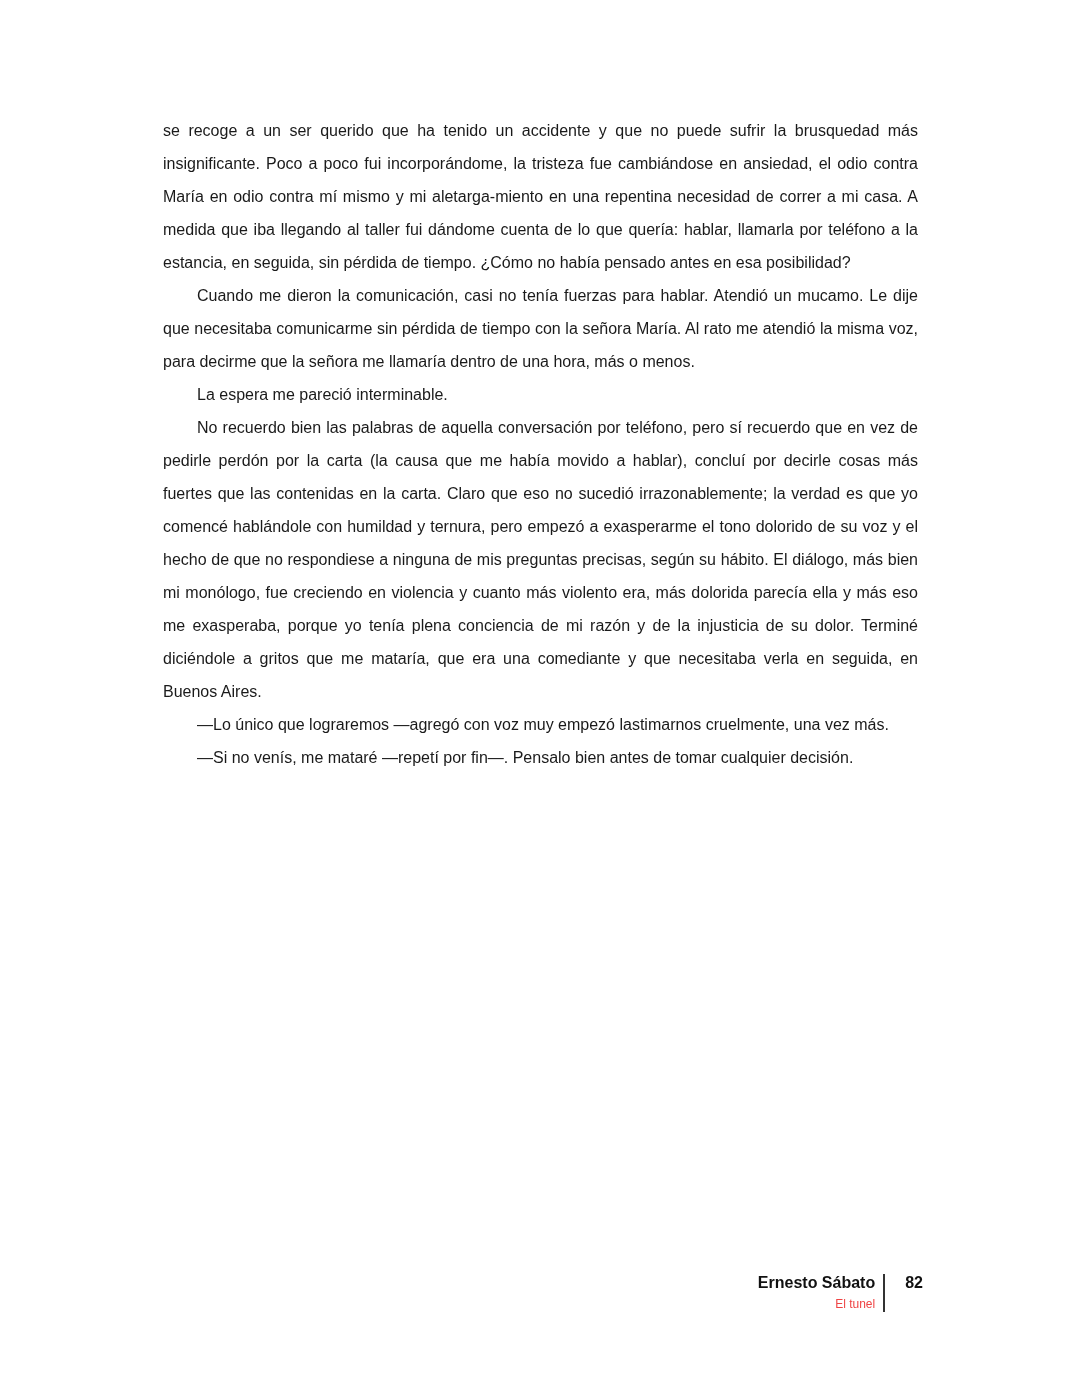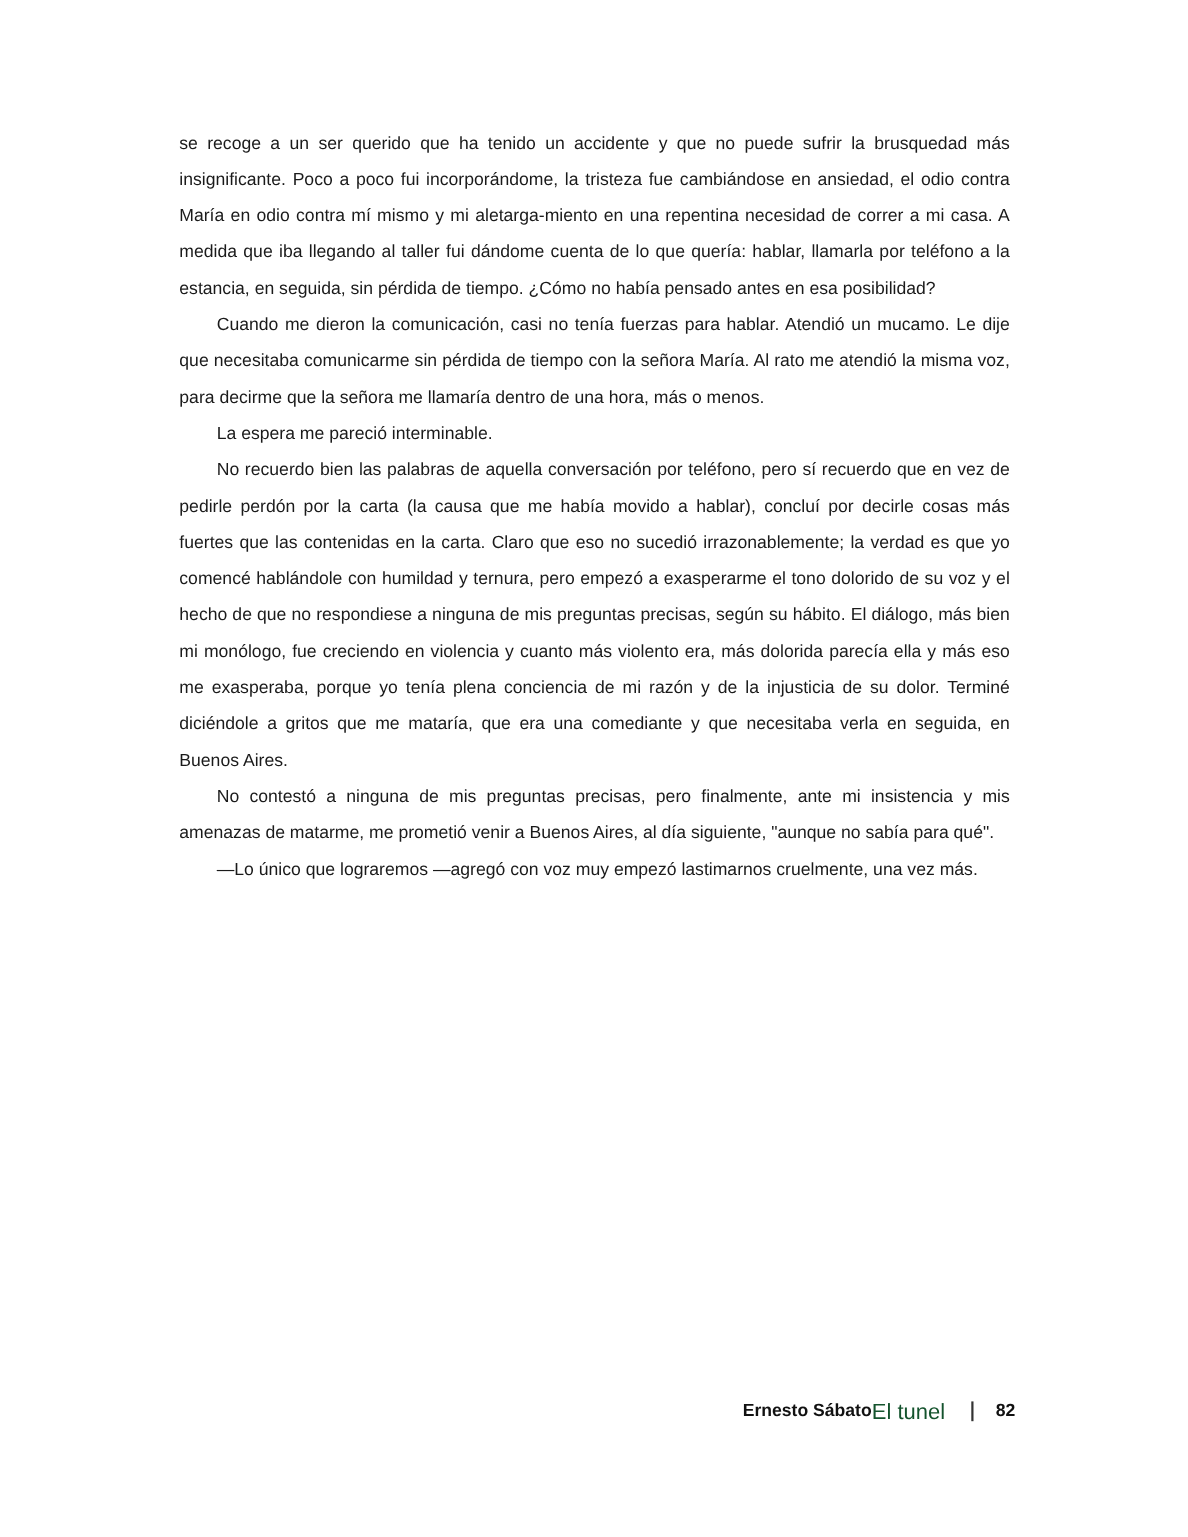--- a/index.html
+++ b/index.html
@@ -38,34 +38,34 @@
   }
   .footer {
     position: absolute;
     top: 1272px;
     right: 157px;
     display: flex;
     align-items: flex-start;
   }
   .footer-left-col {
     display: flex;
-    flex-direction: row;
+    flex-direction: column;
     align-items: flex-end;
-    padding-right: 24px;
+    padding-right: 8px;
   }
   .footer-author {
     font-size: 16px;
     font-weight: bold;
     line-height: 22px;
     color: #111111;
   }
   .footer-book {
-    font-size: 20px;
+    font-size: 12px;
     line-height: 20px;
-    color: #14532d;
+    color: #ef4444;
   }
   .footer-divider {
     width: 2px;
     align-self: stretch;
     background: #333333;
     margin-top: 2px;
     margin-bottom: 2px;
   }
   .footer-pagenum {
     font-size: 16px;
@@ -78,22 +78,22 @@
 </head>
 <body>
 
 <div class="page">
 
   <div class="text-body">
     <p class="para noindent">se recoge a un ser querido que ha tenido un accidente y que no puede sufrir la brusquedad más insignificante. Poco a poco fui incorporándome, la tristeza fue cambiándose en ansiedad, el odio contra María en odio contra mí mismo y mi aletarga-miento en una repentina necesidad de correr a mi casa. A medida que iba llegando al taller fui dándome cuenta de lo que quería: hablar, llamarla por teléfono a la estancia, en seguida, sin pérdida de tiempo. ¿Cómo no había pensado antes en esa posibilidad?</p>
     <p class="para indent">Cuando me dieron la comunicación, casi no tenía fuerzas para hablar. Atendió un mucamo. Le dije que necesitaba comunicarme sin pérdida de tiempo con la señora María. Al rato me atendió la misma voz, para decirme que la señora me llamaría dentro de una hora, más o menos.</p>
     <p class="para indent">La espera me pareció interminable.</p>
     <p class="para indent">No recuerdo bien las palabras de aquella conversación por teléfono, pero sí recuerdo que en vez de pedirle perdón por la carta (la causa que me había movido a hablar), concluí por decirle cosas más fuertes que las contenidas en la carta. Claro que eso no sucedió irrazonablemente; la verdad es que yo comencé hablándole con humildad y ternura, pero empezó a exasperarme el tono dolorido de su voz y el hecho de que no respondiese a ninguna de mis preguntas precisas, según su hábito. El diálogo, más bien mi monólogo, fue creciendo en violencia y cuanto más violento era, más dolorida parecía ella y más eso me exasperaba, porque yo tenía plena conciencia de mi razón y de la injusticia de su dolor. Terminé diciéndole a gritos que me mataría, que era una comediante y que necesitaba verla en seguida, en Buenos Aires.</p>
-    <p class="para indent">No contestó a ninguna de mis preguntas precisas, pero finalmente, ante mi insistencia y mis amenazas de matarme, me prometió venir a Buenos Aires, al día siguiente, "aunque no sabía para qué".</p>
     <p class="para indent">—Lo único que lograremos —agregó con voz muy empezó lastimarnos cruelmente, una vez más.</p>
+    <p class="para hang">—Si no venís, me mataré —repetí por fin—. Pensalo bien antes de tomar cualquier decisión.</p>
   </div>
 
   <div class="footer">
     <div class="footer-left-col">
       <div class="footer-author">Ernesto Sábato</div>
       <div class="footer-book">El tunel</div>
     </div>
     <div class="footer-divider"></div>
     <div class="footer-pagenum">82</div>
   </div>

